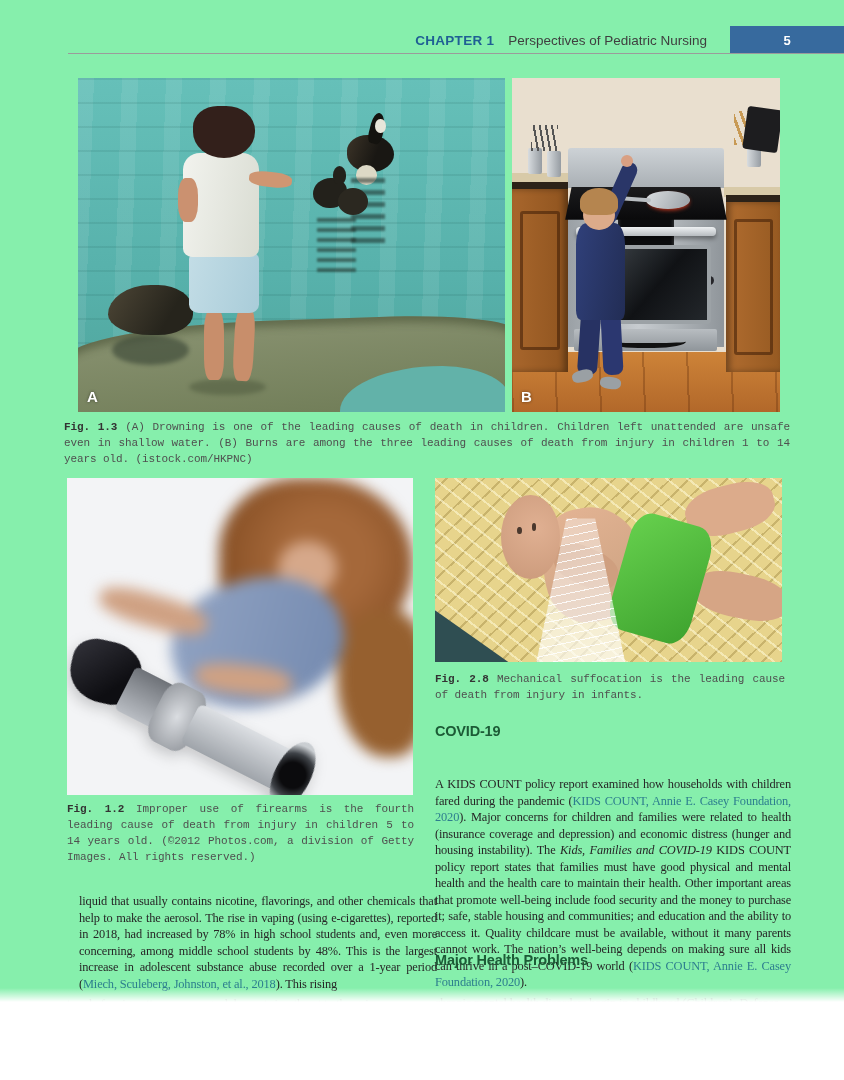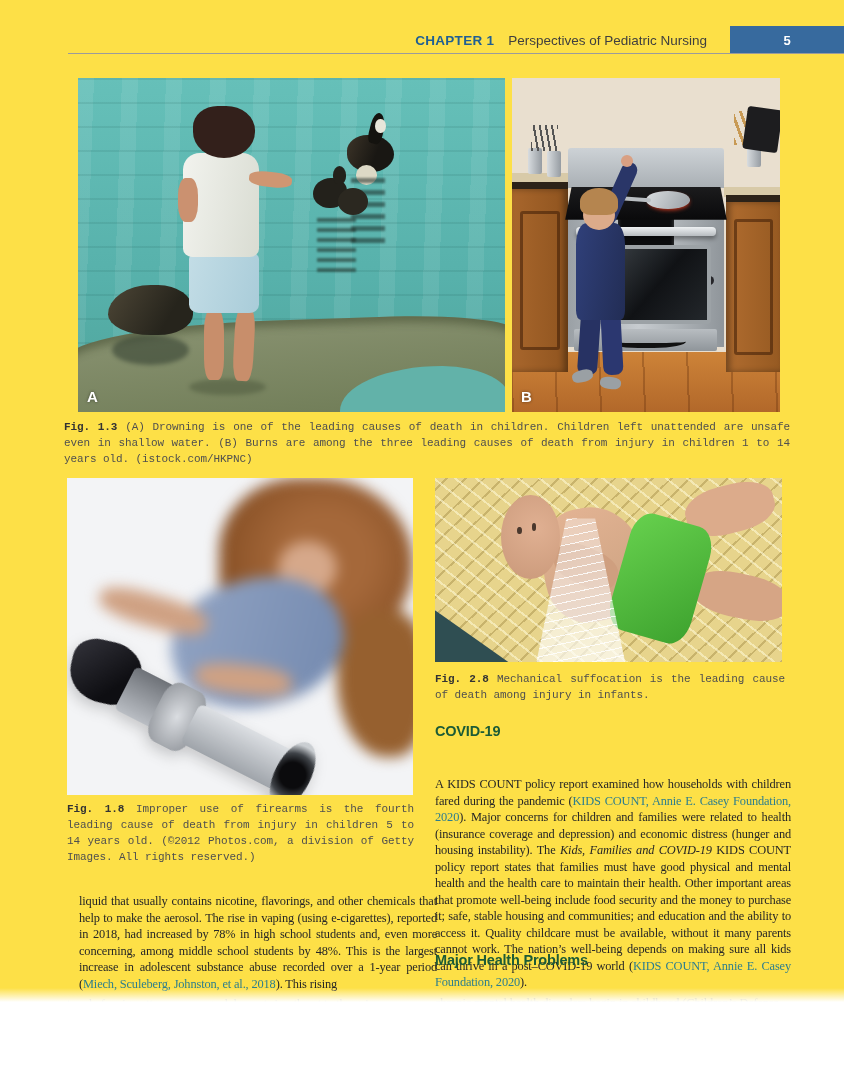--- a/index.html
+++ b/index.html
@@ -4,21 +4,21 @@
 <style>
   :root{
     --teal:#2d7e8e;
     --green:#1c5b36;
     --blue:#376a9e;
     --yellow:#f2b32c;
     --ink:#2b2b2b;
     --cap:#4f4f4f;
   }
   html,body{margin:0;padding:0;background:#e8e8e8;}
-  .page{position:relative;width:844px;height:1080px;background:#fde047;margin:0 auto;
+  .page{position:relative;width:844px;height:1080px;background:#86efac;margin:0 auto;
         font-family:"Liberation Serif",serif;color:var(--ink);overflow:hidden;}
   .abs{position:absolute;}
 
   
   .chapter-line{top:33px;right:137px;font-family:"Liberation Sans",sans-serif;font-size:13.5px;color:#3f3f3f;}
   .chapter-label{color:#1f5f94;font-weight:bold;margin-right:10px;letter-spacing:.3px;}
   .page-box{left:730px;top:26px;width:114px;height:28px;background:var(--blue);
             display:flex;align-items:center;justify-content:center;color:#fff;
             font-family:"Liberation Sans",sans-serif;font-weight:bold;font-size:13px;}
   .header-rule{left:68px;right:0;top:53px;border-top:1px solid #9b9b9b;height:0;}
@@ -283,37 +283,37 @@
     <div class="abs gunwrap">
       <div class="abs gun-grip"></div>
       <div class="abs gun-frame"></div>
       <div class="abs gun-cyl"></div>
       <div class="abs gun-barrel"></div>
       <div class="abs gun-muzzle"></div>
     </div>
   </div>
 
   <div class="abs caption fig4-caption">
-    <span class="fig-lead">Fig. 1.8</span><span> Improper use of firearms is the fourth leading cause of death from injury in children 5 to 14 years old. (©2012 Photos.com, a division of Getty Images. All rights reserved.)</span>
+    <span class="fig-lead">Fig. 1.2</span><span> Improper use of firearms is the fourth leading cause of death from injury in children 5 to 14 years old. (©2012 Photos.com, a division of Getty Images. All rights reserved.)</span>
   </div>
 
   <div class="abs photo photo5">
     <div class="abs quilt"></div>
     <div class="abs legup5"></div>
     <div class="abs leglow5"></div>
     <div class="abs babytorso"></div>
     <div class="abs shorts5"></div>
     <div class="abs babyarm"></div>
     <div class="abs babyhead"></div>
     <div class="abs plastic5"></div>
     <div class="abs corner5"></div>
   </div>
 
   <div class="abs caption fig5-caption">
-    <span class="fig-lead">Fig. 2.8</span><span> Mechanical suffocation is the leading cause of death among injury in infants.</span>
+    <span class="fig-lead">Fig. 2.8</span><span> Mechanical suffocation is the leading cause of death from injury in infants.</span>
   </div>
 
   <div class="abs para left-para"><span>liquid that usually contains nicotine, flavorings, and other chemicals that help to make the aerosol. The rise in vaping (using e-cigarettes), reported in 2018, had increased by 78% in high school students and, even more concerning, among middle school students by 48%. This is the largest increase in adolescent substance abuse recorded over a 1-year period (</span><span class="seg-link">Miech, Sculeberg, Johnston, et al., 2018</span><span>). This rising</span></div>
   <div class="abs para cutoff left-cutoff">trend of e-cigarette use among adolescents is a threat to the gains</div>
 
   <div class="abs sec-head covid-head">COVID-19</div>
   <div class="abs para right-para"><span>A KIDS COUNT policy report examined how households with children fared during the pandemic (</span><span class="seg-link">KIDS COUNT, Annie E. Casey Foundation, 2020</span><span>). Major concerns for children and families were related to health (insurance coverage and depression) and economic distress (hunger and housing instability). The </span><span class="seg-italic">Kids, Families and COVID-19</span><span> KIDS COUNT policy report states that families must have good physical and mental health and the health care to maintain their health. Other important areas that promote well-being include food security and the money to purchase it; safe, stable housing and communities; and education and the ability to access it. Quality childcare must be available, without it many parents cannot work. The nation’s well-being depends on making sure all kids can thrive in a post–COVID-19 world (</span><span class="seg-link">KIDS COUNT, Annie E. Casey Foundation, 2020</span><span>).</span></div>
   <div class="abs sec-head mental-head">Major Health Problems</div>
   <div class="abs para cutoff right-cutoff">chronic mental health disorders begin in childhood (Children’s Defense</div>
 

